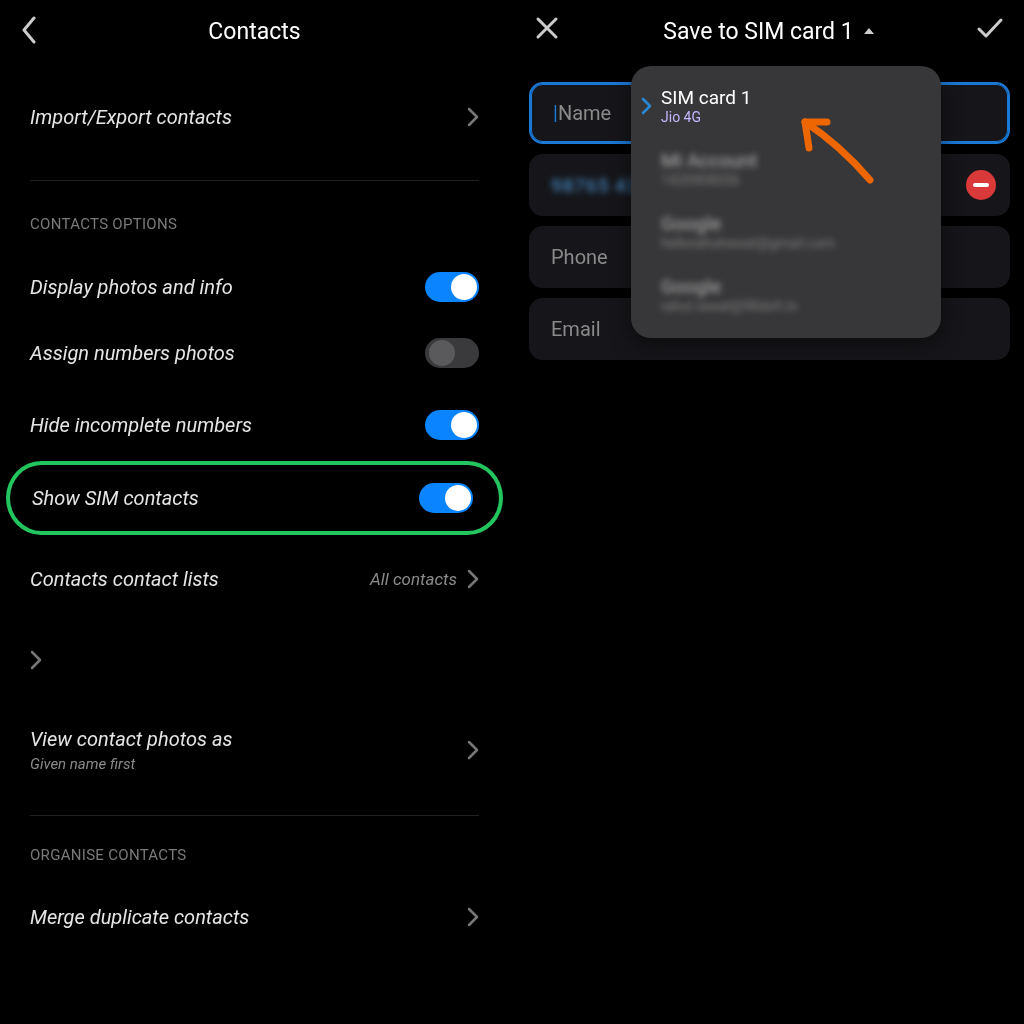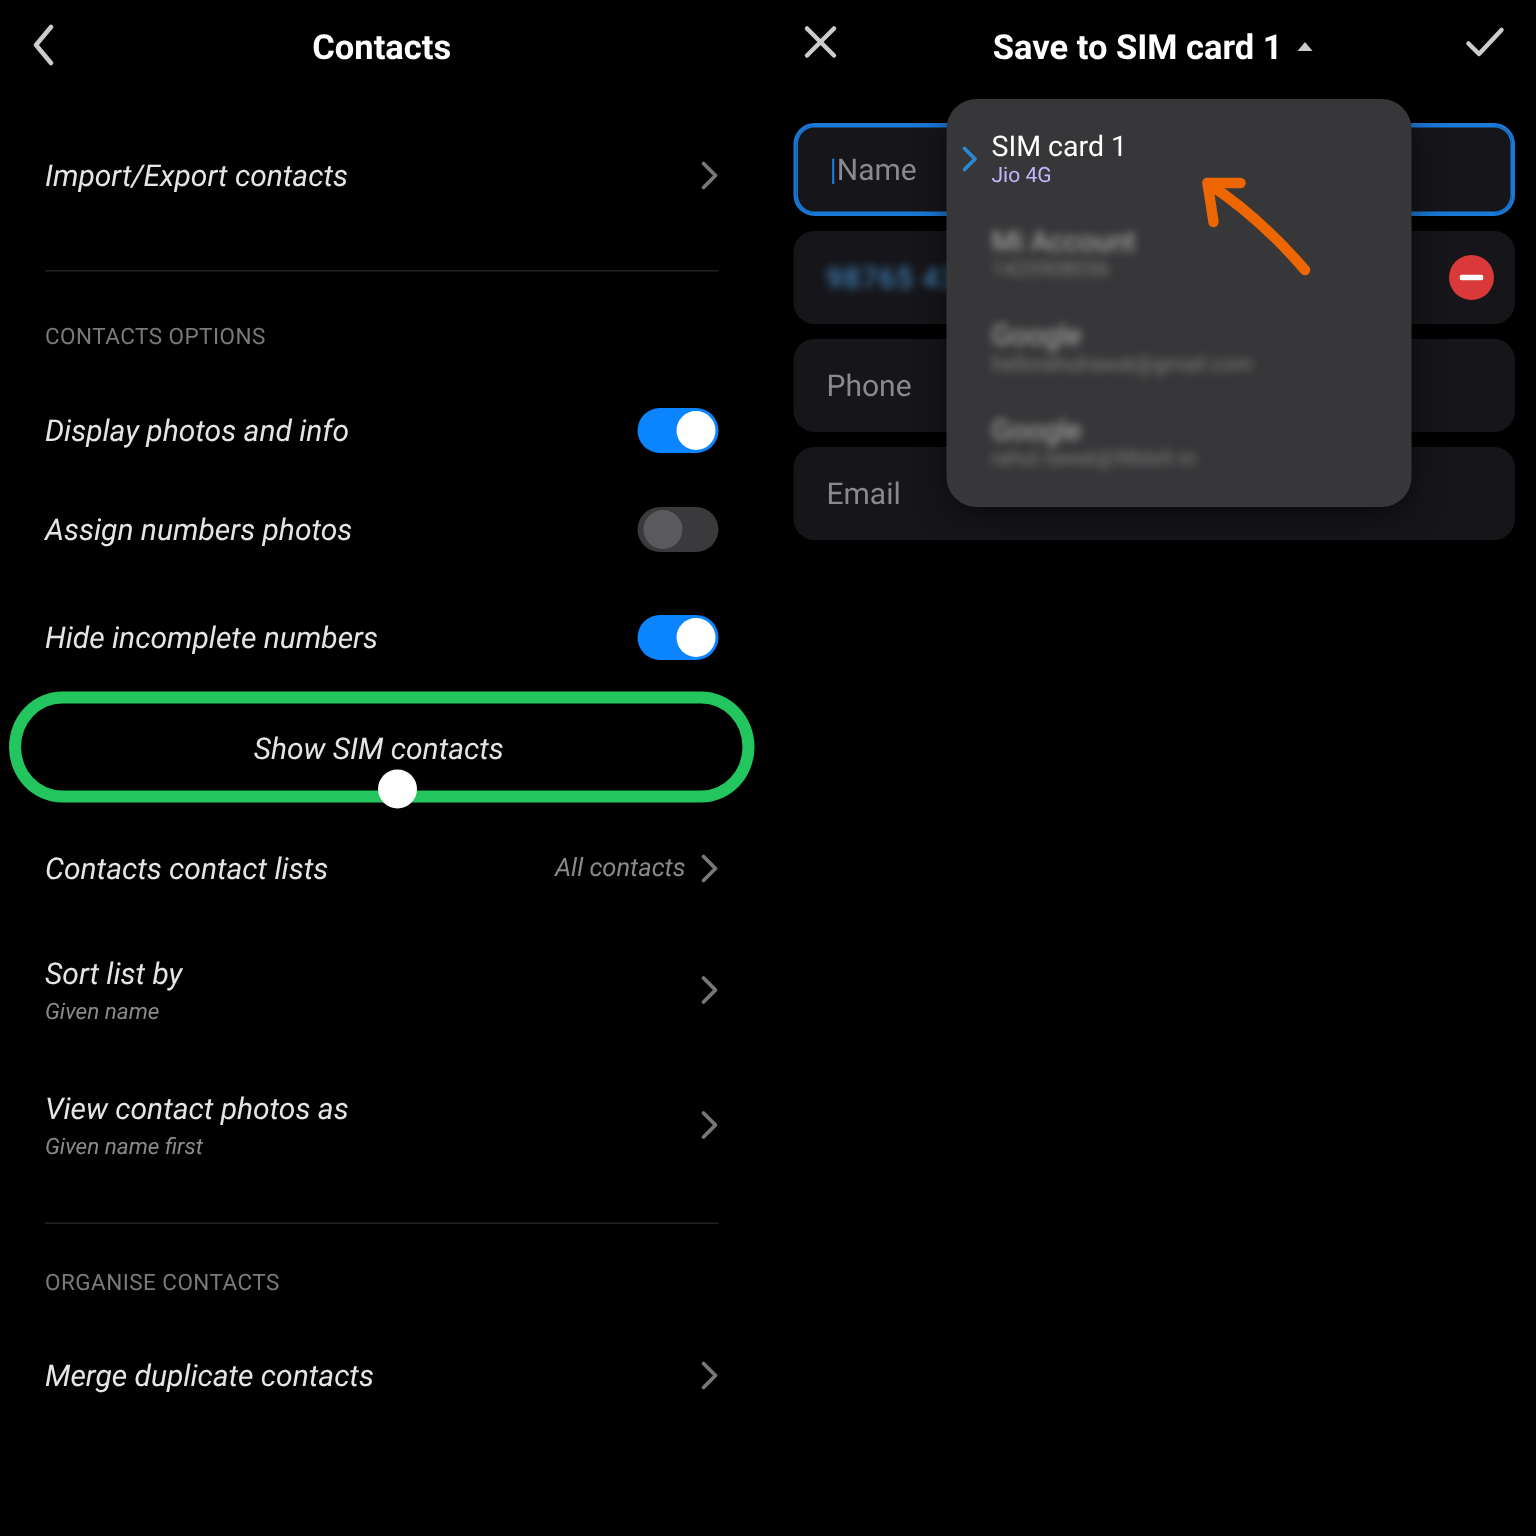--- a/index.html
+++ b/index.html
@@ -3,21 +3,21 @@
 <meta charset="utf-8">
 <style>
   * { margin:0; padding:0; box-sizing:border-box; font-family:-apple-system,Roboto,"Helvetica Neue",Arial,sans-serif; }
   html,body { width:1024px; height:1024px; background:#000; overflow:hidden; }
   .wrap { display:flex; width:1024px; height:1024px; }
   .pane { width:512px; height:1024px; background:#000; position:relative; border-right:3px solid #000; }
   .pane.right { border-right:none; border-left:3px solid #000; }
 
   
   .hdr { height:62px; display:flex; align-items:center; justify-content:center; position:relative; }
-  .hdr-title { color:#fff; font-size:23px; font-weight:700; }
+  .hdr-title { color:#fff; font-size:23px; font-weight:400; }
   .hdr-left { position:absolute; left:20px; top:16px; color:#ccc; }
   .hdr-right { position:absolute; right:20px; top:16px; color:#ccc; }
 
   
   .row { display:flex; align-items:center; justify-content:space-between; padding:0 30px; color:#e5e5e5;font-style:italic; }
   .row .label { font-size:20px; }
   .row .sub { font-size:15px; color:#8a8a8a; margin-top:4px; }
   .row .trail { font-size:17px; color:#8a8a8a; margin-right:10px; }
   .row .chev { color:#777; }
 
@@ -27,21 +27,21 @@
 
   
   .toggle { width:54px; height:30px; border-radius:16px; position:relative; }
   .toggle.on { background:#0a84ff; }
   .toggle.off { background:#3a3a3c; }
   .toggle .knob { width:26px; height:26px; border-radius:50%; position:absolute; top:2px; }
   .toggle.on .knob { right:2px; background:#fff; }
   .toggle.off .knob { left:4px; background:#5a5a5c; }
 
   
-  .circled { border:8px solid #22c55e; border-radius:44px / 46px; padding:18px 26px 18px 22px !important; margin:0 6px;flex-direction:column; }
+  .circled { border:4px solid #22c55e; border-radius:44px / 46px; padding:18px 26px 18px 22px !important; margin:0 6px; }
 
   
   .card { background:#16161a; border-radius:14px; margin:10px 14px; padding:18px 22px; color:#8a8a8a; font-size:20px; position:relative; }
   .card.active { border:2px solid #1a78d6; box-shadow:0 0 0 1px #1a78d6 inset;}
   .cursor { color:#1a78d6; }
   .blurtext { filter:blur(3px); color:#4f9ee0; font-size:19px; letter-spacing:1px; }
   .minus { position:absolute; right:14px; top:50%; transform:translateY(-50%); width:30px; height:30px; border-radius:50%; background:#d93939; display:flex; align-items:center; justify-content:center; color:#fff; font-weight:700; font-size:22px; }
 
   
   .dropdown { position:absolute; left:116px; top:66px; width:310px; background:#373739; border-radius:20px; box-shadow:0 6px 20px rgba(0,0,0,.5); padding:8px 0 12px; z-index:10; }
@@ -128,24 +128,20 @@
         <span class="chev">
           <svg width="12" height="20" viewBox="0 0 12 20">
               <path d="M2 2 L10 10 L2 18" stroke="#777" stroke-width="2.5" fill="none" stroke-linecap="round" stroke-linejoin="round"></path>
             </svg>
         </span>
       </span>
     </div>
 
     <div style="height:18px"></div>
     <div class="row" style="height:66px;align-items:center">
-      <span>
-        <div class="label">Sort list by</div>
-        <div class="sub">Given name</div>
-      </span>
       <span class="chev">
         <svg width="12" height="20" viewBox="0 0 12 20">
             <path d="M2 2 L10 10 L2 18" stroke="#777" stroke-width="2.5" fill="none" stroke-linecap="round" stroke-linejoin="round"></path>
           </svg>
       </span>
     </div>
 
     <div style="height:24px"></div>
     <div class="row" style="height:66px;align-items:center">
       <span>

